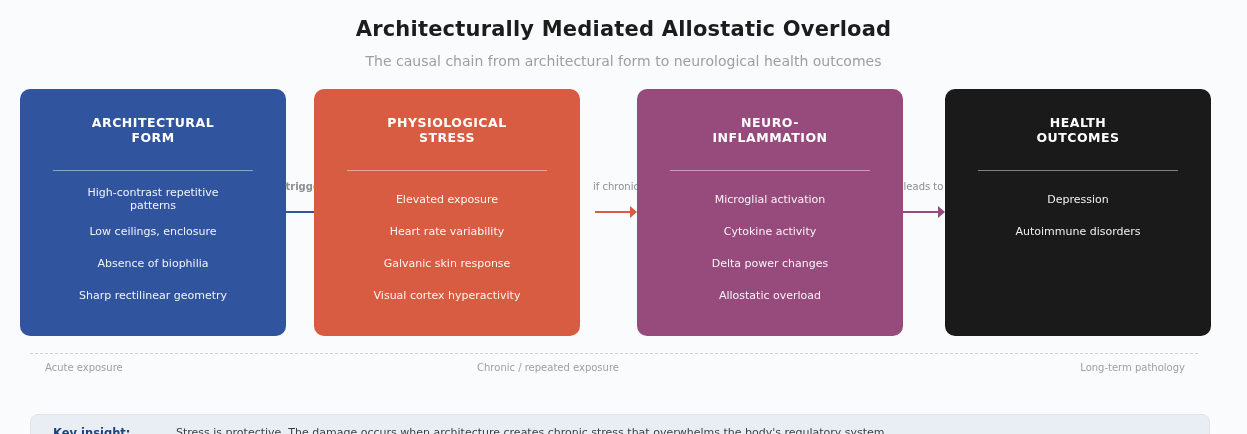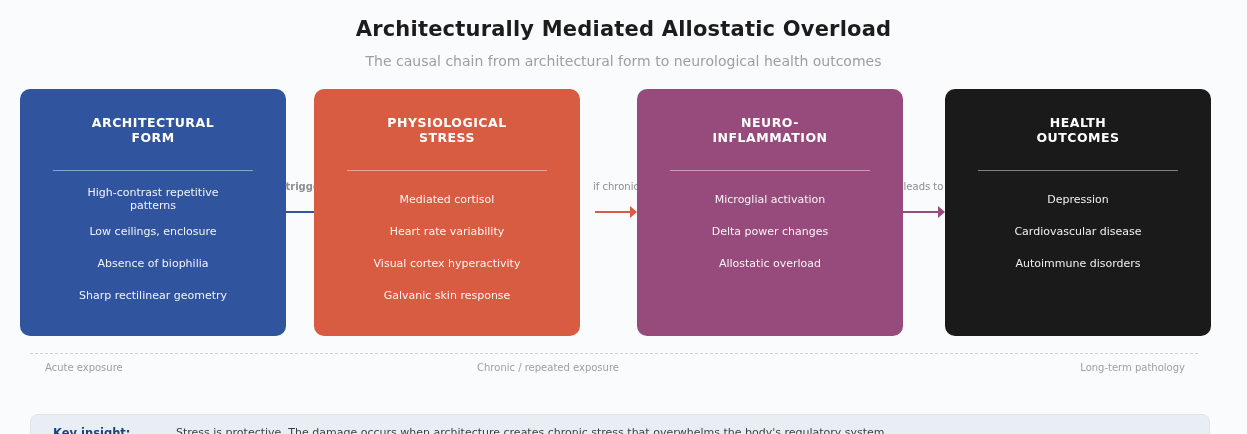--- a/index.html
+++ b/index.html
@@ -98,47 +98,50 @@
     <div class="conn-line" style="background-color: rgb(49, 84, 159);"></div>
     <div class="conn-head" style="border-left-color: rgb(49, 84, 159);"></div>
   </div>
 
   <div class="stage" style="left: 314px; background-color: rgb(216, 92, 66);">
     <div class="stage-title">PHYSIOLOGICAL
 STRESS</div>
     <div class="stage-divider"></div>
     <div class="stage-list">
         <div class="stage-item">
-          <span>Mediated cortisol</span>
+          <span>Elevated exposure</span>
         </div>
         <div class="stage-item">
           <span>Heart rate variability</span>
         </div>
         <div class="stage-item">
-          <span>Visual cortex hyperactivity</span>
+          <span>Galvanic skin response</span>
         </div>
         <div class="stage-item">
-          <span>Galvanic skin response</span>
+          <span>Visual cortex hyperactivity</span>
         </div>
       </div>
   </div>
 
   <div class="connector" style="left:595px; width:42px;">
     <div class="conn-label">if chronic</div>
     <div class="conn-line" style="background-color: rgb(216, 92, 66);"></div>
     <div class="conn-head" style="border-left-color: rgb(216, 92, 66);"></div>
   </div>
 
   <div class="stage" style="left: 637px; background-color: rgb(151, 75, 124);">
     <div class="stage-title">NEURO-
 INFLAMMATION</div>
     <div class="stage-divider"></div>
     <div class="stage-list">
         <div class="stage-item">
           <span>Microglial activation</span>
+        </div>
+        <div class="stage-item">
+          <span>Cytokine activity</span>
         </div>
         <div class="stage-item">
           <span>Delta power changes</span>
         </div>
         <div class="stage-item">
           <span>Allostatic overload</span>
         </div>
       </div>
   </div>
 
@@ -150,23 +153,20 @@
 
   <div class="stage" style="left: 945px; background-color: rgb(26, 26, 26);">
     <div class="stage-title">HEALTH
 OUTCOMES</div>
     <div class="stage-divider"></div>
     <div class="stage-list">
         <div class="stage-item">
           <span>Depression</span>
         </div>
         <div class="stage-item">
-          <span>Cardiovascular disease</span>
-        </div>
-        <div class="stage-item">
           <span>Autoimmune disorders</span>
         </div>
       </div>
   </div>
 
   <div class="timeline-rule"></div>
   <div class="timeline-label tl-left">Acute exposure</div>
   <div class="timeline-label tl-center">Chronic / repeated exposure</div>
   <div class="timeline-label tl-right">Long-term pathology</div>
 

